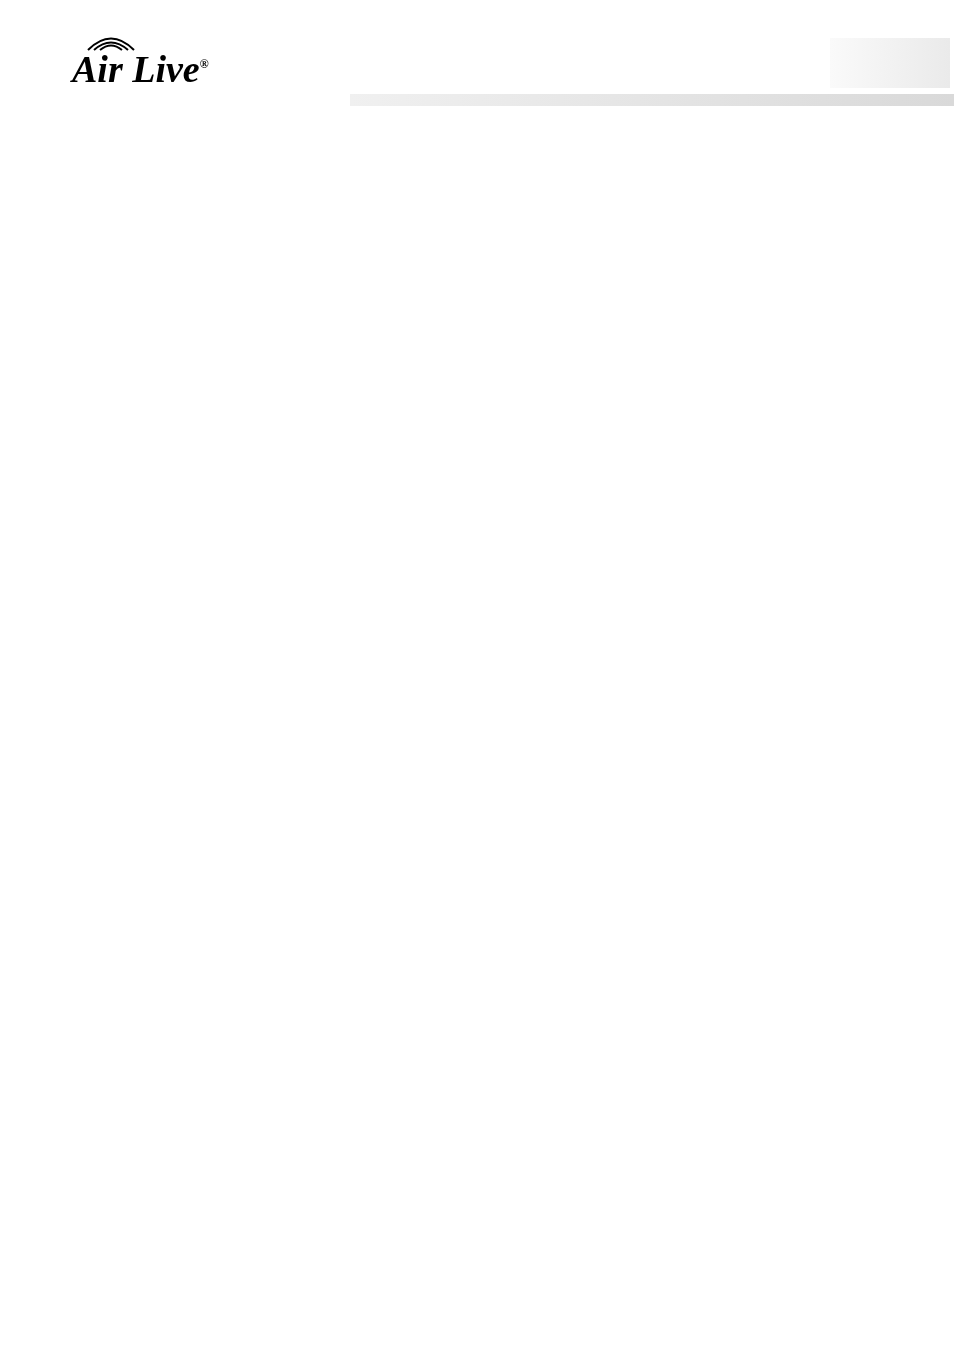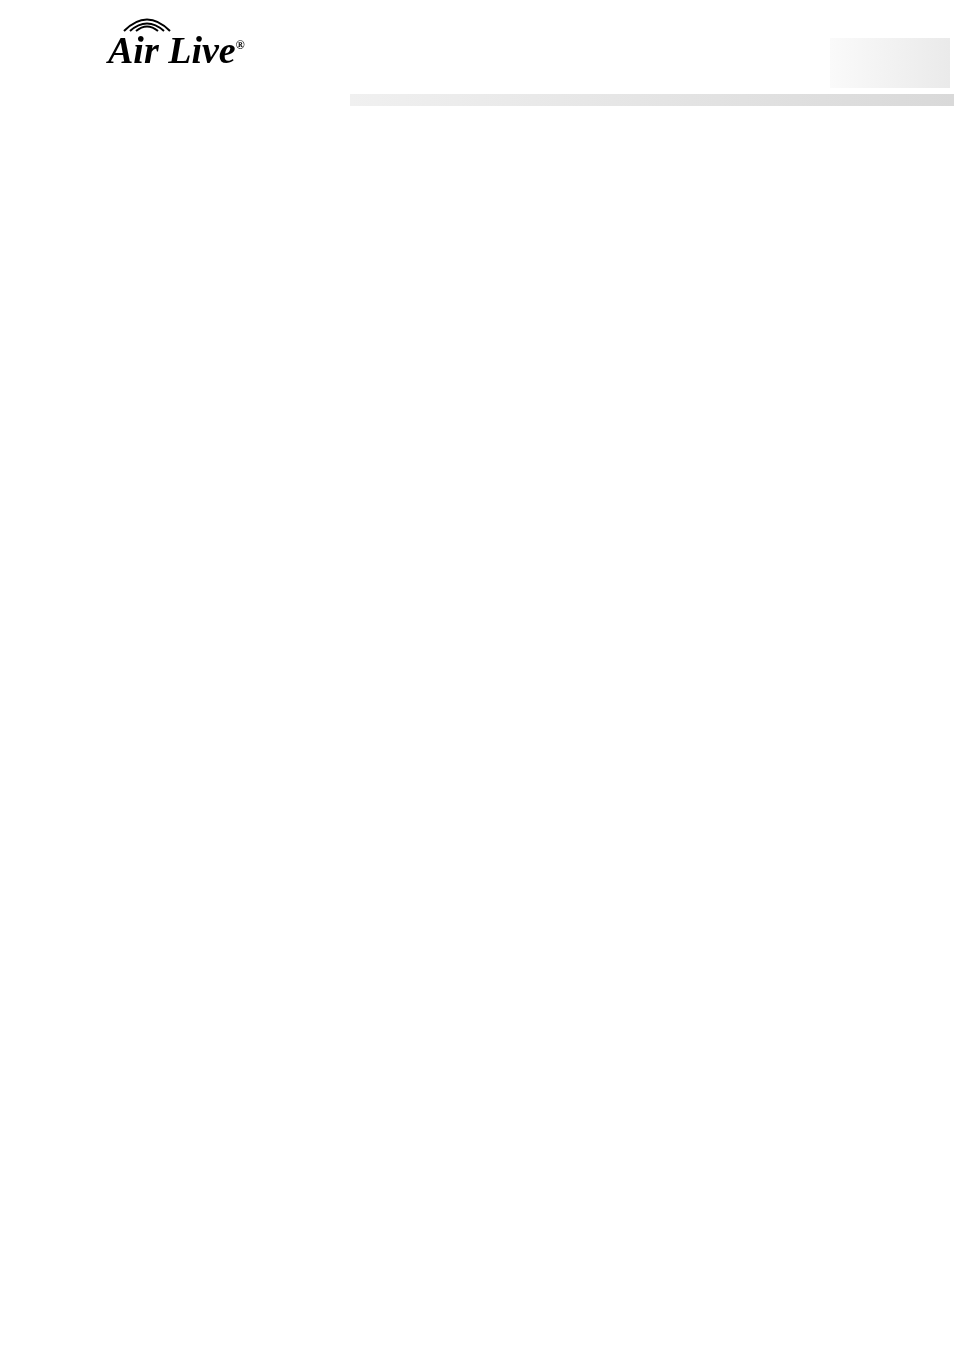--- a/index.html
+++ b/index.html
@@ -10,27 +10,26 @@
     position: relative;
   }
   
   .header {
     position: relative;
     height: 110px;
   }
   .logo {
     position: absolute;
     left: 72px;
-    top: 28px;
+    top: 47px;
     font-family: "Times New Roman", serif;
     font-size: 38px;
     font-style: italic;
     font-weight: bold;
     color: #000;
-    margin-left: 36px;
   }
   .logo .antenna {
     position: absolute;
     top: -14px;
     left: 10px;
     width: 58px;
     height: 18px;
   }
   .logo .antenna svg { display:block; }
   .logo sup { font-size: 12px; font-style: normal; vertical-align: super; }

